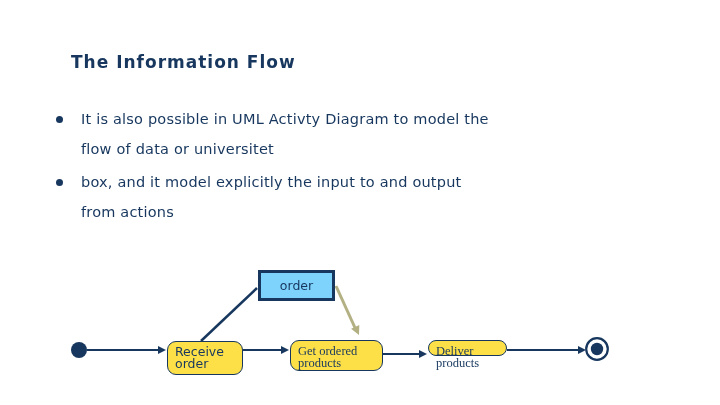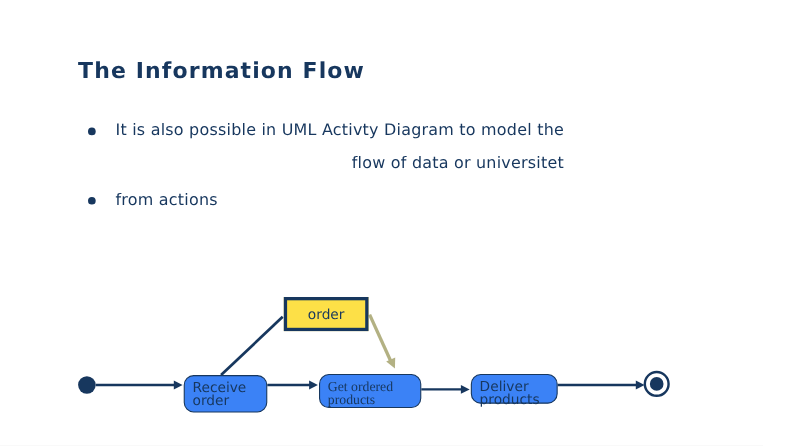--- a/index.html
+++ b/index.html
@@ -9,24 +9,24 @@
     --background:#ffffff;
   }
   html,body{margin:0;padding:0;}
   body{font-family:"DejaVu Sans", sans-serif; background:#e8e8e8;}
   .slide{
     position:relative; width:720px; height:405px;
     background:var(--background); overflow:hidden;
   }
   .page-title{
     position:absolute; left:71px; top:52px;
-    font-size:20px; font-weight:bold; letter-spacing:1px;
+    font-size:17px; font-weight:bold; letter-spacing:1px;
     color:var(--navy); white-space:nowrap;
   }
-  .bullets{position:absolute; left:80px; top:104px; width:560px;text-align:right;}
+  .bullets{position:absolute; left:56px; top:104px; width:560px;}
   .bullet-item{display:flex; margin-bottom:3px;}
   .bullet-dot-col{flex:0 0 25px;}
   .bullet-dot{
     width:7px; height:7px; border-radius:50%;
     background:var(--navy); margin-top:12px;
   }
   .bullet-text{
     font-size:14.5px; line-height:30px; letter-spacing:0.2px;
     color:var(--navy);
   }
@@ -39,31 +39,31 @@
   .edge{stroke:var(--navy); stroke-width:2.2; fill:none;}
   .edge-diagonal{stroke:var(--navy); stroke-width:2.5; fill:none;}
   .edge-khaki{stroke:var(--khaki); stroke-width:3; fill:none;}
   .arrowhead{fill:var(--navy); stroke:none;}
   .arrowhead-khaki{fill:var(--khaki); stroke:none;}
   .node-initial{fill:var(--navy);}
   .node-final-outer{fill:#ffffff; stroke:var(--navy); stroke-width:2.2;}
   .node-final-inner{fill:var(--navy);}
   .action{
     position:absolute; z-index:2; box-sizing:border-box;
-    background:#3b82f6; border:1.6px solid var(--navy); border-radius:9px;
+    background:#fde047; border:1.6px solid var(--navy); border-radius:9px;
     font-size:12.5px; line-height:12px; color:var(--navy);
     padding:4px 4px 0 7px;
   }
   .action-receive{left:167px; top:341px; width:76px; height:34px;}
   .action-get{left:290px; top:340px; width:93px; height:31px;font-family:Liberation Serif, serif;}
-  .action-deliver{left:428px; top:340px; width:79px; height:27px;}
+  .action-deliver{left:428px; top:340px; width:79px; height:16px;font-family:Liberation Serif, serif;}
   .object-node{
     position:absolute; z-index:2; box-sizing:border-box;
     left:258px; top:270px; width:77px; height:31px;
-    background:#fde047; border:3px solid var(--navy);
+    background:#7dd3fc; border:3px solid var(--navy);
     color:var(--navy); font-size:12.5px;
     display:flex; align-items:center; justify-content:center;
   }
   .logo-text{font-family:"DejaVu Serif", serif; fill:var(--logo_navy);}
   .seal-stroke{stroke:var(--logo_navy); fill:none;}
   .seal-fill{fill:var(--logo_navy); stroke:none;}
 </style>
 </head>
 <body>
 
@@ -80,20 +80,21 @@
       <div class="bullet-text">
         <div class="bullet-line">It is also possible in UML Activty Diagram to model the</div>
         <div class="bullet-line">flow of data or universitet</div>
       </div>
     </div>
     <div class="bullet-item">
       <div class="bullet-dot-col">
           <div class="bullet-dot"></div>
         </div>
       <div class="bullet-text">
+        <div class="bullet-line">box, and it model explicitly the input to and output</div>
         <div class="bullet-line">from actions</div>
       </div>
     </div>
   </div>
 
   <svg class="diagram-svg" width="720" height="405" viewBox="0 0 720 405">
 
     <circle cx="79" cy="350" r="8" class="node-initial"></circle>
 
     <g>

